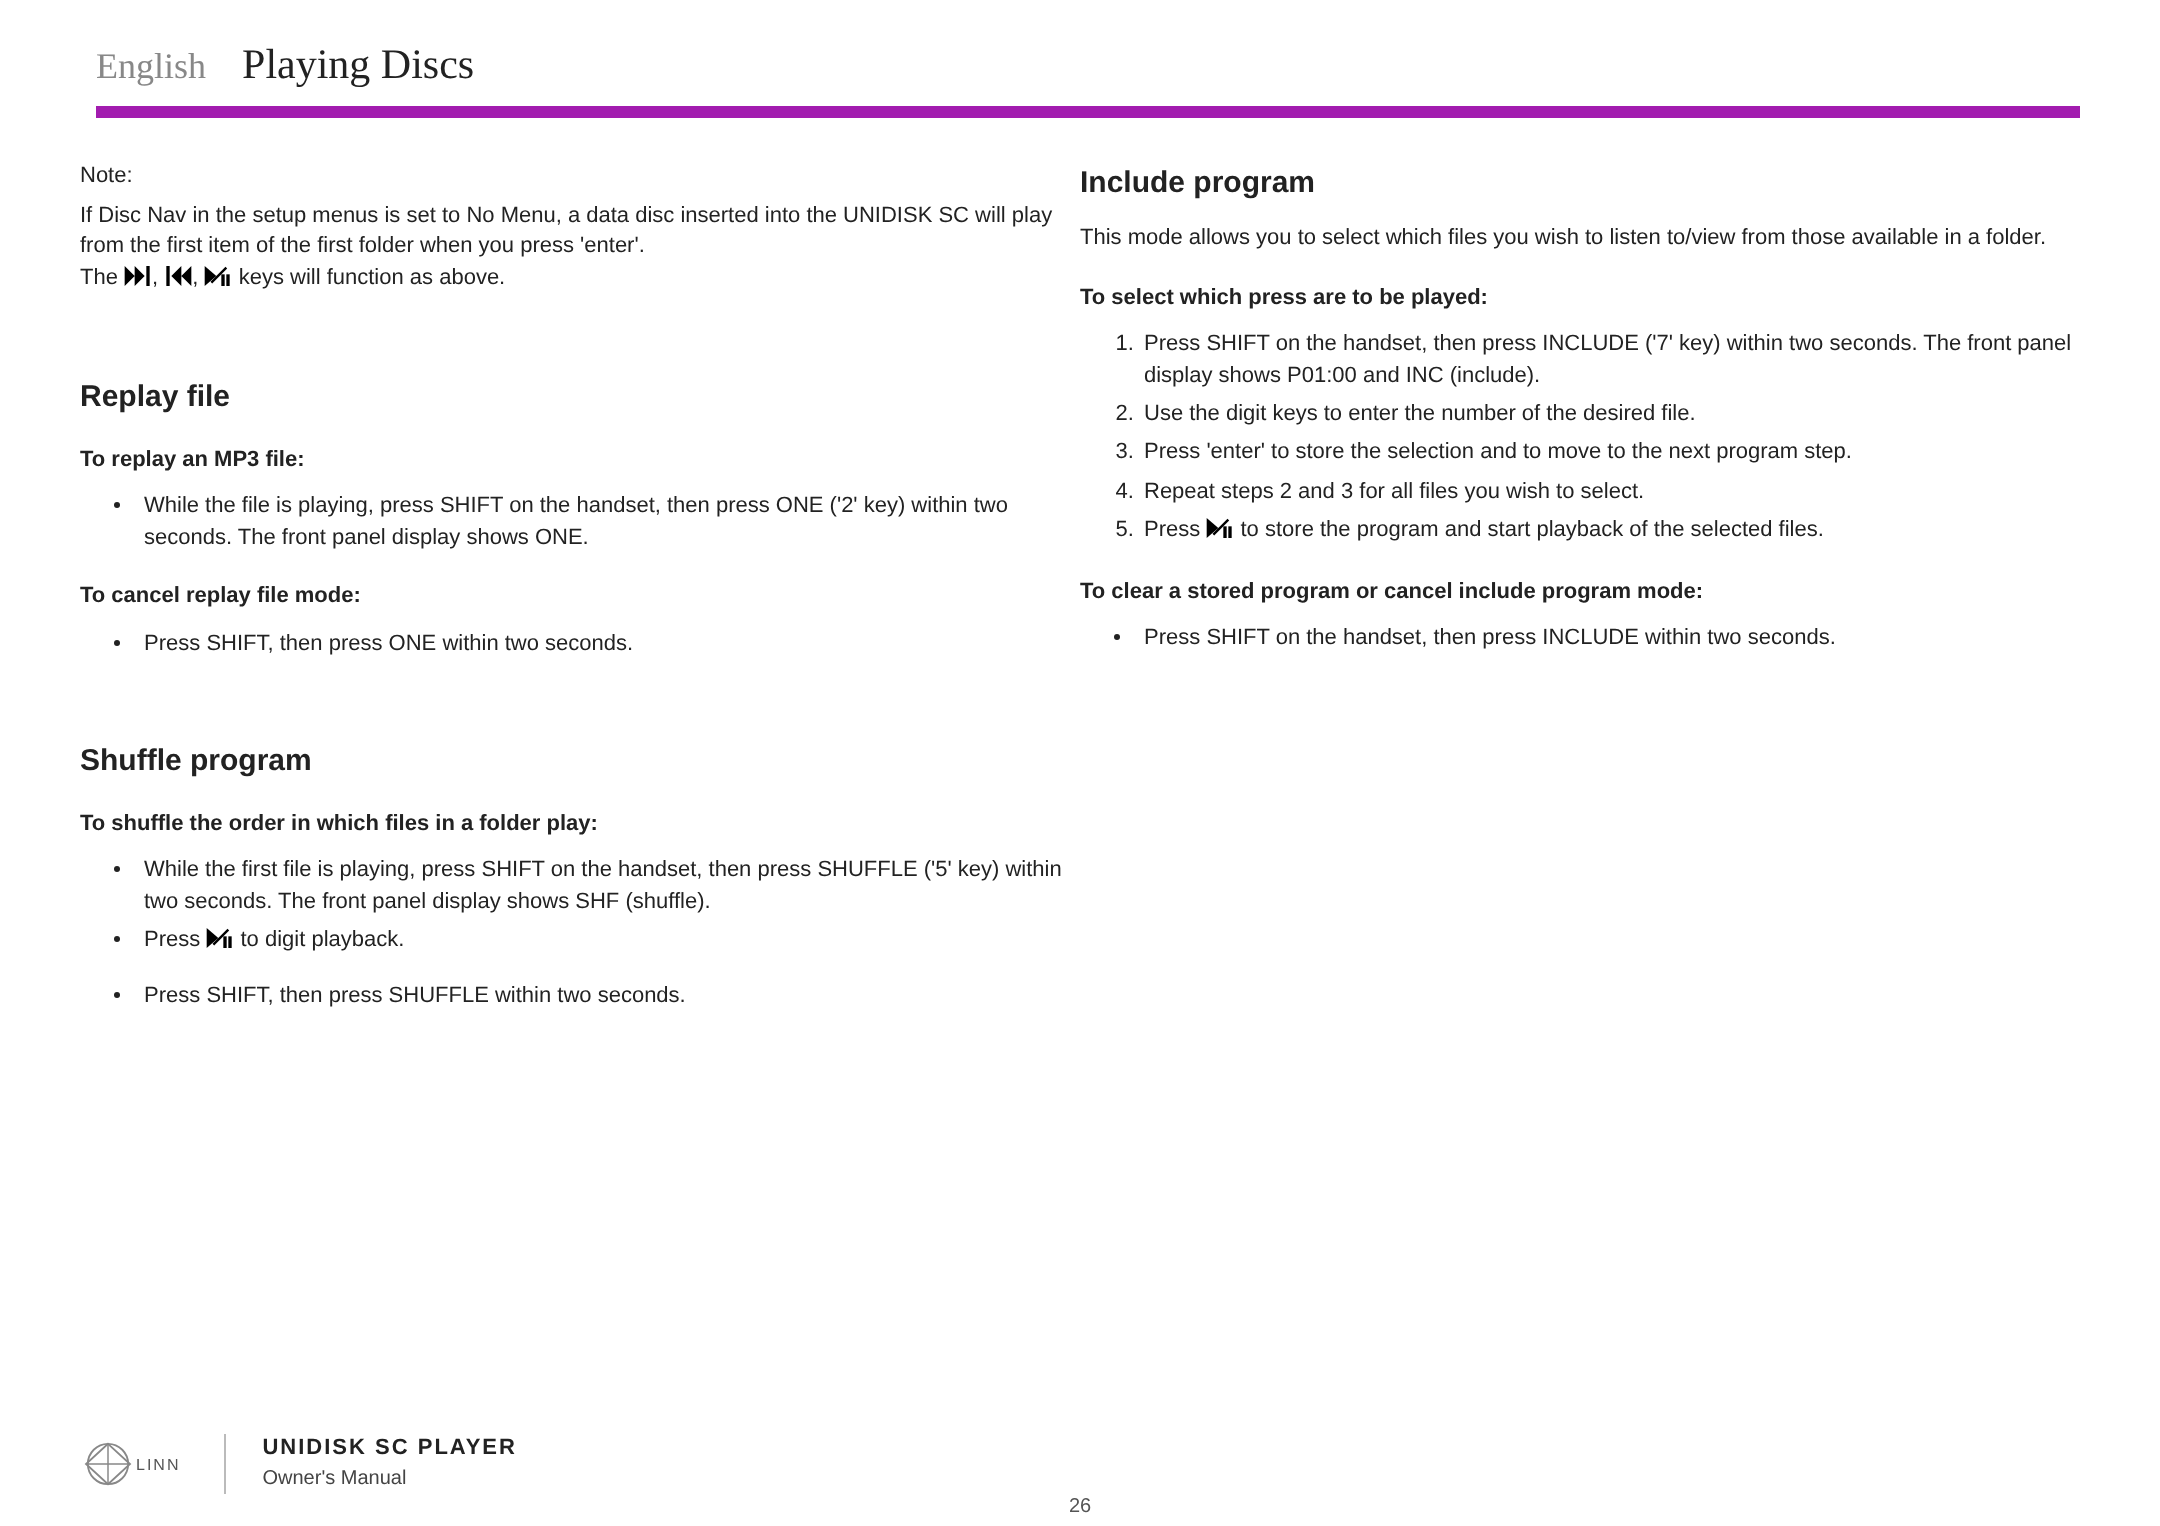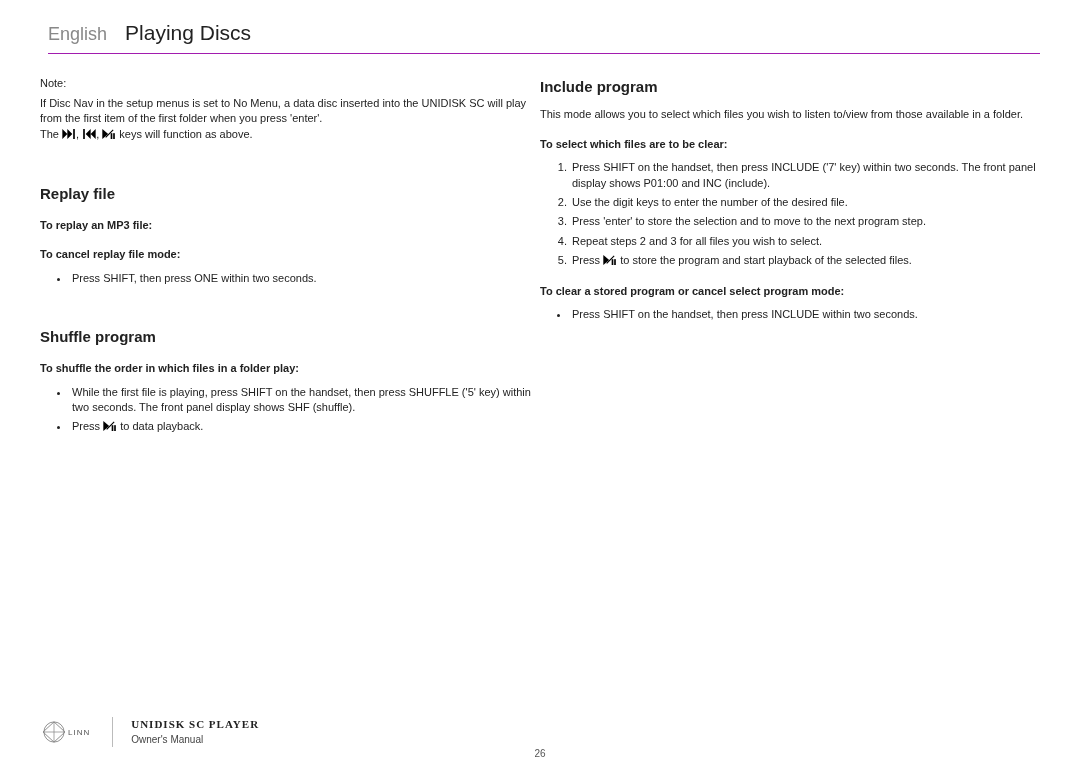--- a/index.html
+++ b/index.html
@@ -10,22 +10,23 @@
     width: 1080px;
     height: 763px;
     position: relative;
     font-size: 11px;
     line-height: 1.4;
   }
   .header {
     padding: 18px 40px 8px 48px;
   }
   .header-title {
-    border-bottom: 1px solid #a21caf;
+    border-bottom: 6px solid #a21caf;
     padding-bottom: 6px;
+    font-family: Liberation Serif, serif;
   }
   .lang {
     color: #888;
     font-size: 18px;
     font-weight: 400;
     margin-right: 18px;
   }
   .page-title {
     color: #222;
     font-size: 21px;
@@ -89,21 +90,20 @@
   .footer-div {
     width: 1px;
     height: 30px;
     background: #bbb;
     margin-right: 18px;
   }
   .footer-txt .product {
     font-size: 11px;
     font-weight: bold;
     letter-spacing: 1px;
-    font-family: Liberation Serif, serif;
   }
   .footer-txt .manual {
     font-size: 10px;
     color: #444;
   }
   .page-num {
     position: absolute;
     left: 50%;
     transform: translateX(-50%);
     bottom: 2px;
@@ -154,65 +154,75 @@
             <use href="#i-prev"></use>
           </svg></span>,
       <span class="icon"><svg width="14" height="10">
             <use href="#i-playpause2"></use>
           </svg></span>
       <span> keys will function as above.</span>
     </div>
 
     <div class="sec-title">Replay file</div>
     <div class="sub-title">To replay an MP3 file:</div>
+    <ul class="bullets">
+      <li>
+        <span>While the file is playing, press </span><b>SHIFT</b><span> on the handset, then press </span><b>ONE</b><span> ('2' key) within two seconds. The front panel display shows ONE.</span>
+      </li>
+    </ul>
     <div class="sub-title">To cancel replay file mode:</div>
     <ul class="bullets">
       <li>
         <span>Press </span><b>SHIFT</b><span>, then press </span><b>ONE</b><span> within two seconds.</span>
       </li>
     </ul>
 
     <div class="sec-title">Shuffle program</div>
     <div class="sub-title">To shuffle the order in which files in a folder play:</div>
     <ul class="bullets">
       <li>
         <span>While the first file is playing, press </span><b>SHIFT</b><span> on the handset, then press </span><b>SHUFFLE</b><span> ('5' key) within two seconds. The front panel display shows SHF (shuffle).</span>
       </li>
       <li>
         <span>Press </span>
         <span class="icon"><svg width="14" height="10">
               <use href="#i-playpause2"></use>
             </svg></span>
-        <span> to data playback.</span>
+        <span> to digit playback.</span>
+      </li>
+    </ul>
+    <ul class="bullets">
+      <li>
+        <span>Press </span><b>SHIFT</b><span>, then press </span><b>SHUFFLE</b><span> within two seconds.</span>
       </li>
     </ul>
   </div>
 
   <div class="col">
     <div class="sec-title" style="margin-top:0">Include program</div>
     <div class="p">This mode allows you to select which files you wish to listen to/view from those available in a folder.</div>
-    <div class="sub-title">To select which files are to be clear:</div>
+    <div class="sub-title">To select which press are to be played:</div>
     <ol class="nums">
       <li>
         <span>Press </span><b>SHIFT</b><span> on the handset, then press </span><b>INCLUDE</b><span> ('7' key) within two seconds. The front panel display shows P01:00 and INC (include).</span>
       </li>
       <li>Use the digit keys to enter the number of the desired file.</li>
       <li>
         <span>Press </span><b>'enter'</b><span> to store the selection and to move to the next program step.</span>
       </li>
       <li>Repeat steps 2 and 3 for all files you wish to select.</li>
       <li>
         <span>Press </span>
         <span class="icon"><svg width="14" height="10">
               <use href="#i-playpause2"></use>
             </svg></span>
         <span> to store the program and start playback of the selected files.</span>
       </li>
     </ol>
-    <div class="sub-title">To clear a stored program or cancel select program mode:</div>
+    <div class="sub-title">To clear a stored program or cancel include program mode:</div>
     <ul class="bullets">
       <li>
         <span>Press </span><b>SHIFT</b><span> on the handset, then press </span><b>INCLUDE</b><span> within two seconds.</span>
       </li>
     </ul>
   </div>
 
 </div>
 
 <div class="footer">

